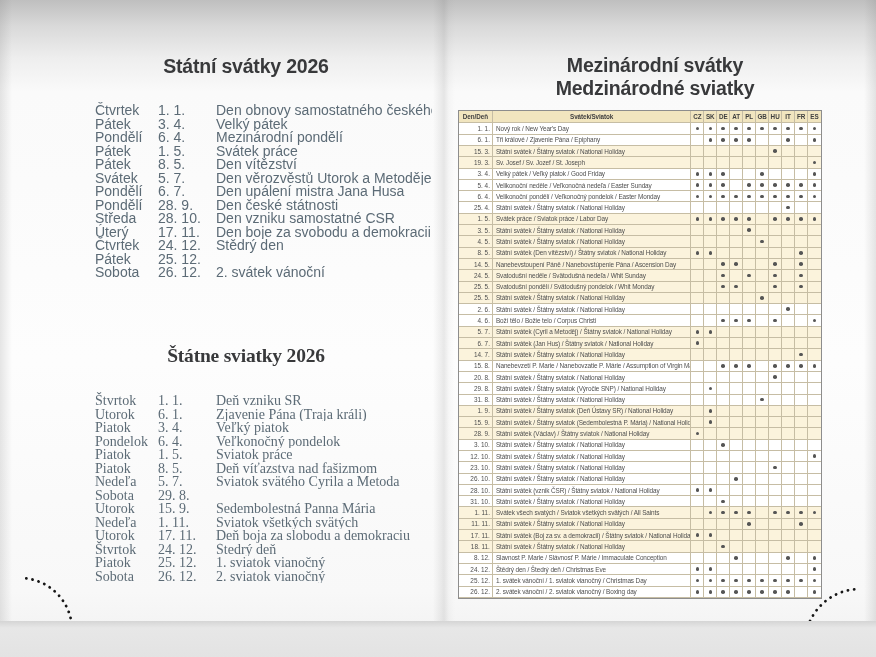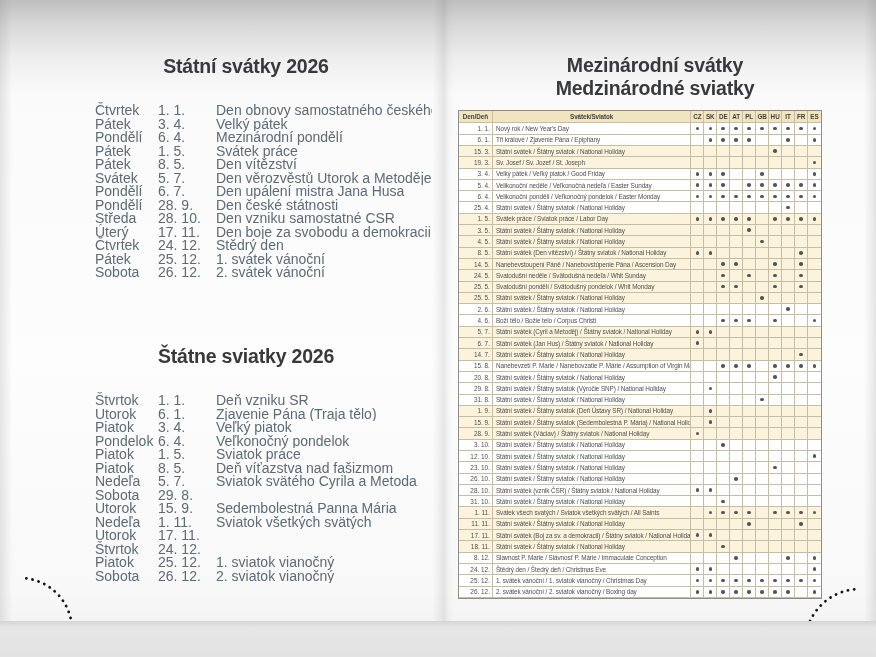--- a/index.html
+++ b/index.html
@@ -11,21 +11,21 @@
   .gutter-shadow{position:absolute;left:433px;top:0;width:22px;height:622px;
     background:linear-gradient(90deg,rgba(110,110,110,0) 0%,rgba(110,110,110,0.10) 35%,rgba(110,110,110,0.15) 50%,rgba(110,110,110,0.04) 72%,rgba(255,255,255,0) 100%);}
   .edge-left{position:absolute;left:0;top:0;width:12px;height:622px;
     background:linear-gradient(90deg,rgba(120,120,120,0.18),rgba(120,120,120,0));}
   .edge-right{position:absolute;right:0;top:0;width:12px;height:622px;
     background:linear-gradient(270deg,rgba(120,120,120,0.18),rgba(120,120,120,0));}
 
   
   .section{position:absolute;width:372px;}
   .sec-cz{left:60px;top:55px;}
-  .sec-sk{left:60px;top:345px;}
+  .sec-sk{left:60px;top:345px;font-family:Liberation Serif, serif;}
   .stitle{height:28px;text-align:center;font-size:19.5px;font-weight:bold;
     letter-spacing:-0.2px;color:var(--heading_text);}
   .stable{margin-top:21px;margin-left:35px;}
   .srow{display:flex;height:13.5px;line-height:13.5px;font-size:14px;color:var(--body_text);}
   .sday{width:63px;}
   .sdate{width:58px;}
   .sname{flex:1;white-space:nowrap;overflow:hidden;}
 
   
   .rtitle{position:absolute;left:470px;top:54px;width:370px;text-align:center;
@@ -115,41 +115,40 @@
             <span class="sname">Den boje za svobodu a demokracii</span>
           </div>
           <div class="srow">
             <span class="sday">Čtvrtek</span>
             <span class="sdate">24. 12.</span>
             <span class="sname">Štědrý den</span>
           </div>
           <div class="srow">
             <span class="sday">Pátek</span>
             <span class="sdate">25. 12.</span>
-            <span class="sname">1. svátek vánoční</span>
           </div>
           <div class="srow">
             <span class="sday">Sobota</span>
             <span class="sdate">26. 12.</span>
             <span class="sname">2. svátek vánoční</span>
           </div>
         </div>
     </div>
     <div class="section sec-sk">
       <div class="stitle">Štátne sviatky 2026</div>
       <div class="stable">
           <div class="srow">
             <span class="sday">Štvrtok</span>
             <span class="sdate">1. 1.</span>
             <span class="sname">Deň vzniku SR</span>
           </div>
           <div class="srow">
             <span class="sday">Utorok</span>
             <span class="sdate">6. 1.</span>
-            <span class="sname">Zjavenie Pána (Traja tělo)</span>
+            <span class="sname">Zjavenie Pána (Traja králi)</span>
           </div>
           <div class="srow">
             <span class="sday">Piatok</span>
             <span class="sdate">3. 4.</span>
             <span class="sname">Veľký piatok</span>
           </div>
           <div class="srow">
             <span class="sday">Pondelok</span>
             <span class="sdate">6. 4.</span>
             <span class="sname">Veľkonočný pondelok</span>
@@ -179,24 +178,26 @@
             <span class="sname">Sedembolestná Panna Mária</span>
           </div>
           <div class="srow">
             <span class="sday">Nedeľa</span>
             <span class="sdate">1. 11.</span>
             <span class="sname">Sviatok všetkých svätých</span>
           </div>
           <div class="srow">
             <span class="sday">Utorok</span>
             <span class="sdate">17. 11.</span>
+            <span class="sname">Deň boja za slobodu a demokraciu</span>
           </div>
           <div class="srow">
             <span class="sday">Štvrtok</span>
             <span class="sdate">24. 12.</span>
+            <span class="sname">Štedrý deň</span>
           </div>
           <div class="srow">
             <span class="sday">Piatok</span>
             <span class="sdate">25. 12.</span>
             <span class="sname">1. sviatok vianočný</span>
           </div>
           <div class="srow">
             <span class="sday">Sobota</span>
             <span class="sdate">26. 12.</span>
             <span class="sname">2. sviatok vianočný</span>

